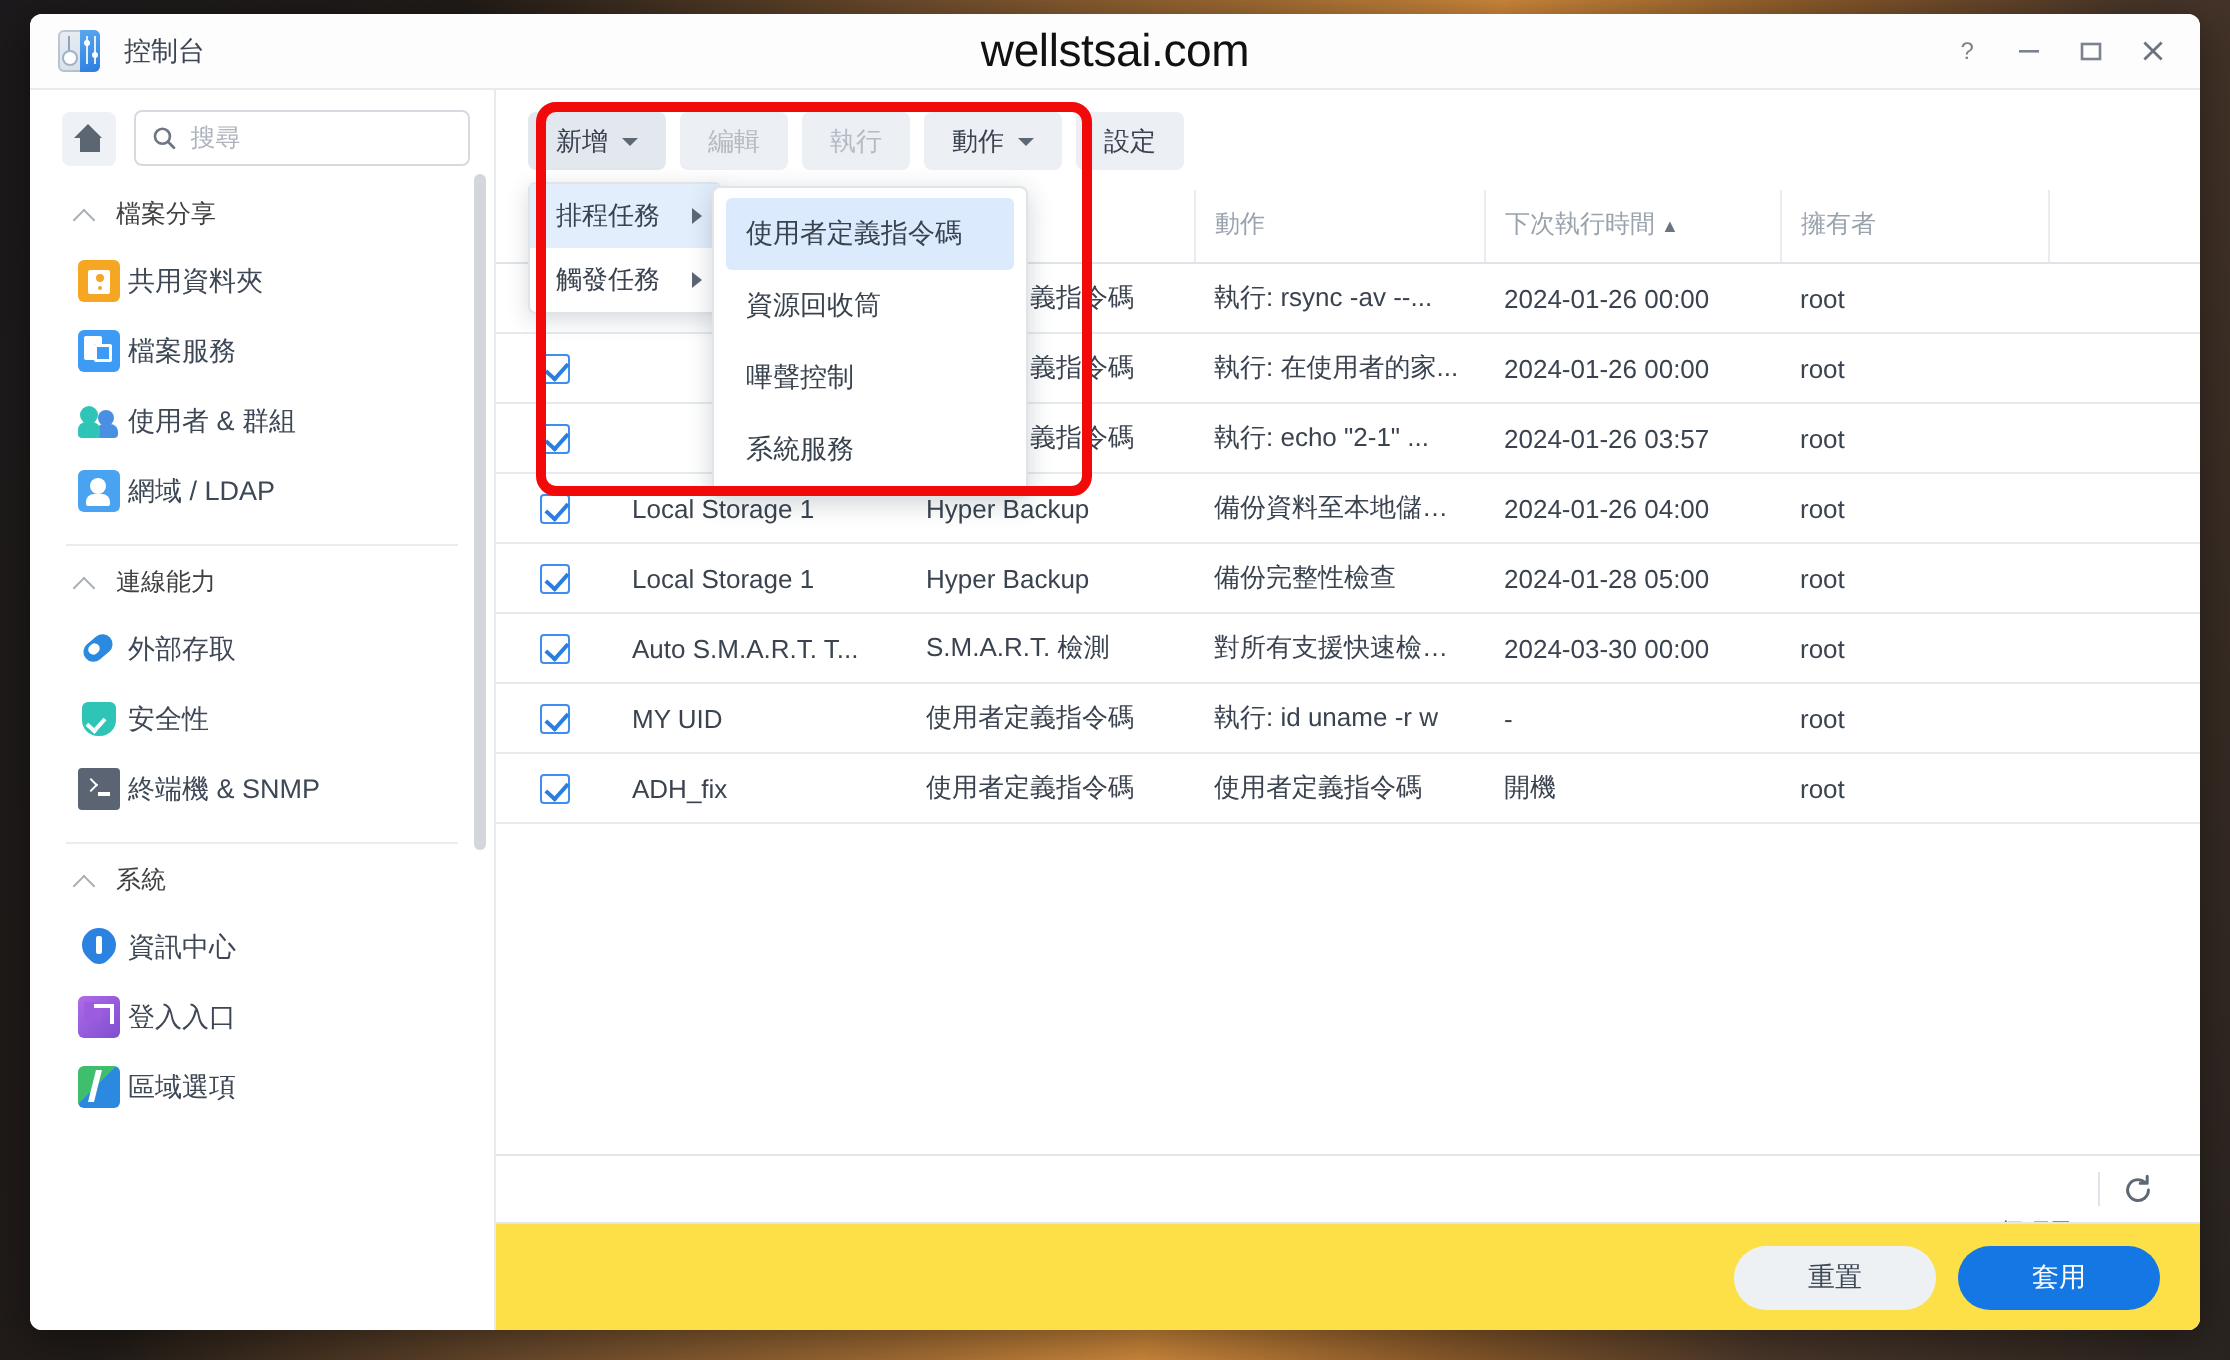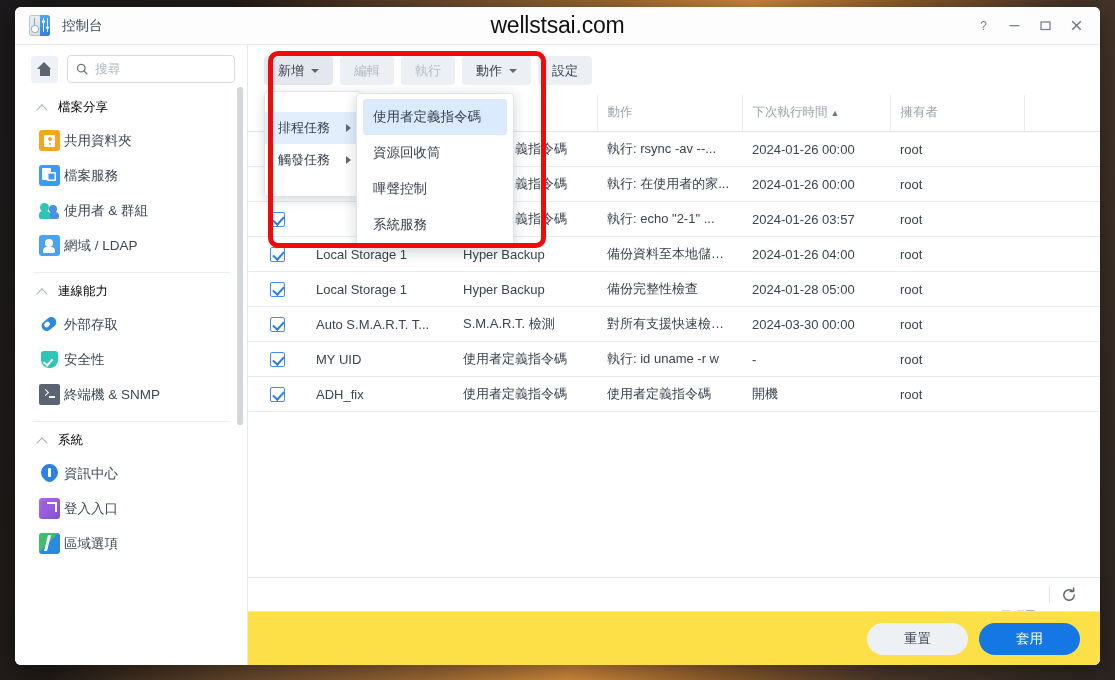--- a/index.html
+++ b/index.html
@@ -141,21 +141,21 @@
   #navlist {
     flex: 1 1 auto;
     overflow: hidden;
     padding-bottom: 6px;
   }
   .nav-group-head {
     display: flex; align-items: center;
     gap: 10px;
     padding: 7px 0 7px 22px;
     font-size: 12.5px;
-    color: #000000;
+    color: #404040;
   }
   .chev-up {
     width: 11px; height: 11px;
     position: relative;
     flex: 0 0 11px;
   }
   .chev-up::before {
     content:"";
     position:absolute; left:1px; top:3.5px;
     width:7px; height:7px;
@@ -231,21 +231,21 @@
 
   
   #menu-level1 {
     position: absolute;
     left: 16px; top: 46px;
     width: 97px;
     background: #ffffff;
     border: 1px solid #e0e4e9;
     border-radius: 4px;
     box-shadow: 0 3px 11px rgba(24,38,60,0.17);
-    padding: 20px 0;
+    padding: 0 0;
     z-index: 12;
   }
   .mi {
     display: flex; align-items: center;
     padding: 7px 9px 7px 13px;
     font-size: 13px;
     color: #39424f;
     white-space: nowrap;
     cursor: default;
   }

